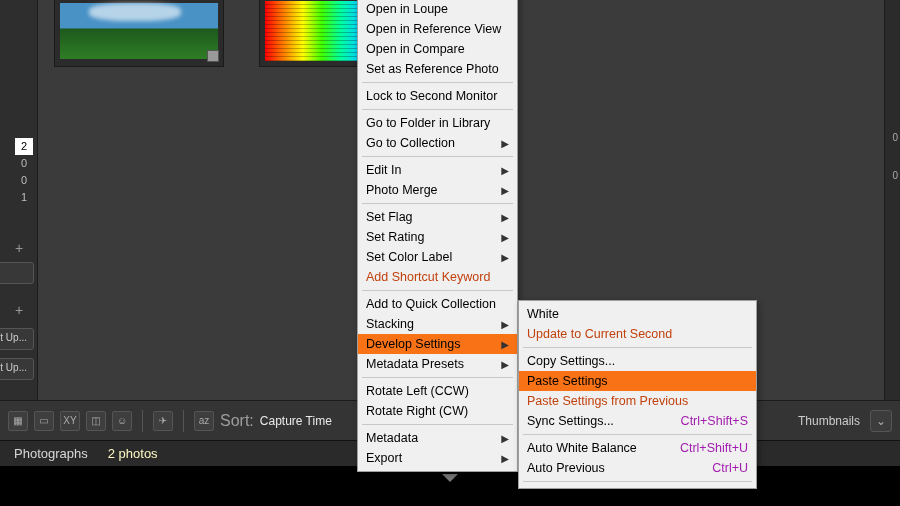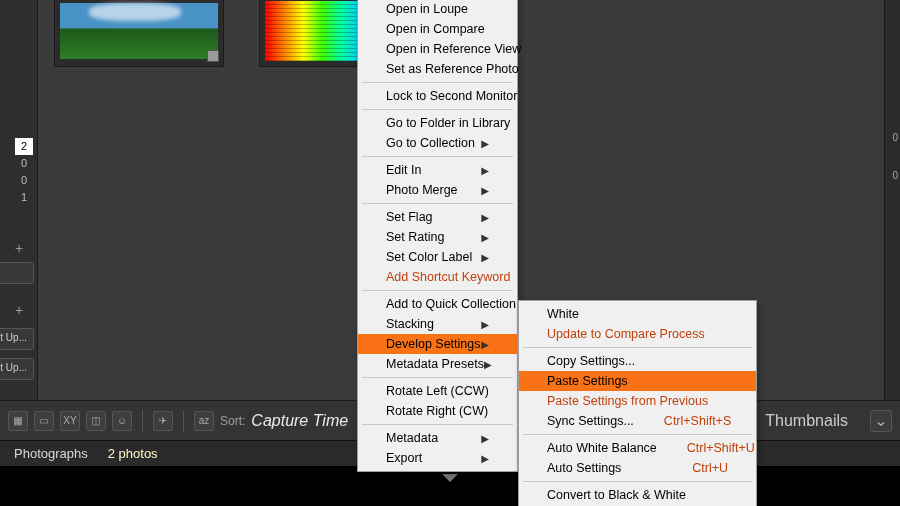--- a/index.html
+++ b/index.html
@@ -36,43 +36,43 @@
   .main-area { position:absolute; left:38px; top:74px; right:0; bottom:106px; background:#3b3b3b; }
 
   
   .right-strip { position:absolute; right:0; top:0; width:16px; height:400px; background:#2b2b2b; border-left:1px solid #1b1b1b; }
   .right-strip .tick { position:absolute; right:2px; color:#aaa; font-size:10px; }
 
   
   .bottom-bar { position:absolute; left:0; right:0; bottom:66px; height:40px; background:#343434; border-top:1px solid #1c1c1c; display:flex; align-items:center; padding:0 8px; gap:6px; }
   .icon-btn { width:20px; height:20px; background:#3e3e3e; border:1px solid #555; border-radius:2px; display:flex; align-items:center; justify-content:center; color:#aaa; font-size:10px;}
   .vdiv { width:1px; height:22px; background:#555; margin:0 4px;}
-  .sort-label { color:#9e9e9e; font-size:12px; }
-  .sort-value { color:#eaeaea; font-size:16px;font-style:italic; }
+  .sort-label { color:#9e9e9e; font-size:16px; }
+  .sort-value { color:#eaeaea; font-size:12px; }
   .spacer { flex:1; }
-  .thumbs-drop { display:flex; align-items:center; gap:22px; color:#ccc; font-size:16px; }
+  .thumbs-drop { display:flex; align-items:center; gap:10px; color:#ccc; font-size:12px; }
   .thumbs-caret { width:22px; height:22px; background:#3c3c3c; border:1px solid #555; border-radius:3px; display:flex; align-items:center; justify-content:center; color:#aaa;}
 
   
   .status-strip { position:absolute; left:0; right:0; bottom:40px; height:26px; background:#2a2a2a; border-top:1px solid #111; display:flex; align-items:center; padding:0 14px; gap:20px; color:#d8d8d8; font-size:13px;}
   .status-strip .dim { color:#fef9c3; }
 
   
   .footer-black { position:absolute; left:0; right:0; bottom:0; height:40px; background:#000; }
   .footer-arrow { position:absolute; left:50%; bottom:24px; transform:translateX(-50%); width:0; height:0; border-left:8px solid transparent; border-right:8px solid transparent; border-top:8px solid #777;}
 
   
   .ctx { position:absolute; background:#f0f0f0; border:1px solid #9f9f9f; box-shadow:2px 2px 6px rgba(0,0,0,.35); font-size:12.5px; color:#000; padding:3px 0; }
-  .ctx .item { position:relative; padding:3px 28px; white-space:nowrap; cursor:default; display:flex; align-items:center;}
+  .ctx .item { position:relative; padding:3px 8px; white-space:nowrap; cursor:default; display:flex; align-items:center;}
   .ctx .item .lab { flex:1; }
   .ctx .item .arw { font-size:10px; color:#333; }
   .ctx .item.dis { color:#c2410c; }
   .ctx .item.sel { background:#f97316; }
   .ctx .sep { height:1px; margin:3px 4px; background:#c8c8c8; }
-  .ctx .item .short { color:#c2410c; margin-left:30px; }
+  .ctx .item .short { color:#a21caf; margin-left:30px; }
 
   .ctx-main { left:357px; top:-5px; width:161px; }
   .ctx-sub  { left:518px; top:300px; width:239px; }
 </style>
 </head>
 <body>
 
 <div class="left-strip">
   <div class="nums">
     <span class="hl">2</span>
@@ -131,24 +131,24 @@
 </div>
 
 <div class="footer-black"></div>
 <div class="footer-arrow"></div>
 
 <div class="ctx ctx-main" id="ctx-main">
     <div class="item">
       <span class="lab">Open in Loupe</span>
     </div>
     <div class="item">
+      <span class="lab">Open in Reference View</span>
+    </div>
+    <div class="item">
       <span class="lab">Open in Compare</span>
-    </div>
-    <div class="item">
-      <span class="lab">Open in Reference View</span>
     </div>
     <div class="item">
       <span class="lab">Set as Reference Photo</span>
     </div>
     <div class="sep"></div>
     <div class="item">
       <span class="lab">Lock to Second Monitor</span>
     </div>
     <div class="sep"></div>
     <div class="item">
@@ -214,21 +214,21 @@
     <div class="item">
       <span class="lab">Export</span>
       <span class="arw">▶</span>
     </div>
   </div>
 <div class="ctx ctx-sub" id="ctx-sub">
     <div class="item">
       <span class="lab">White</span>
     </div>
     <div class="item dis">
-      <span class="lab">Update to Compare Process</span>
+      <span class="lab">Update to Current Second</span>
     </div>
     <div class="sep"></div>
     <div class="item">
       <span class="lab">Copy Settings...</span>
     </div>
     <div class="item sel">
       <span class="lab">Paste Settings</span>
     </div>
     <div class="item dis">
       <span class="lab">Paste Settings from Previous</span>
@@ -236,20 +236,17 @@
     <div class="item">
       <span class="lab">Sync Settings...</span>
       <span class="short">Ctrl+Shift+S</span>
     </div>
     <div class="sep"></div>
     <div class="item">
       <span class="lab">Auto White Balance</span>
       <span class="short">Ctrl+Shift+U</span>
     </div>
     <div class="item">
-      <span class="lab">Auto Settings</span>
+      <span class="lab">Auto Previous</span>
       <span class="short">Ctrl+U</span>
     </div>
     <div class="sep"></div>
-    <div class="item">
-      <span class="lab">Convert to Black &amp; White</span>
-    </div>
   </div>
 
 </body></html>

